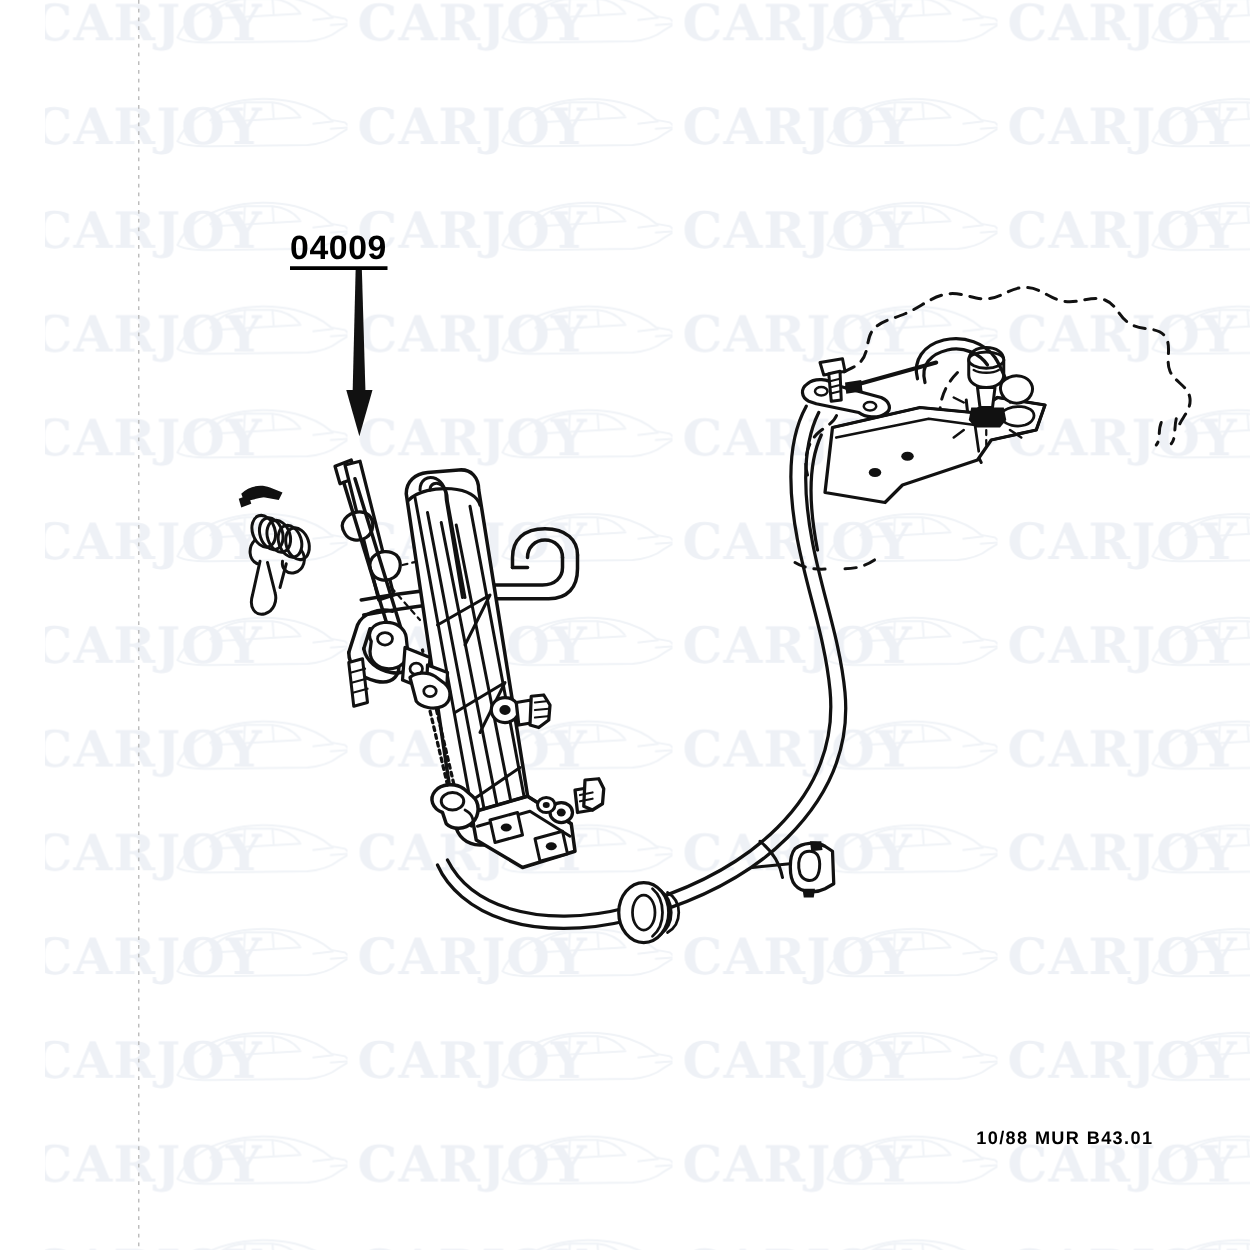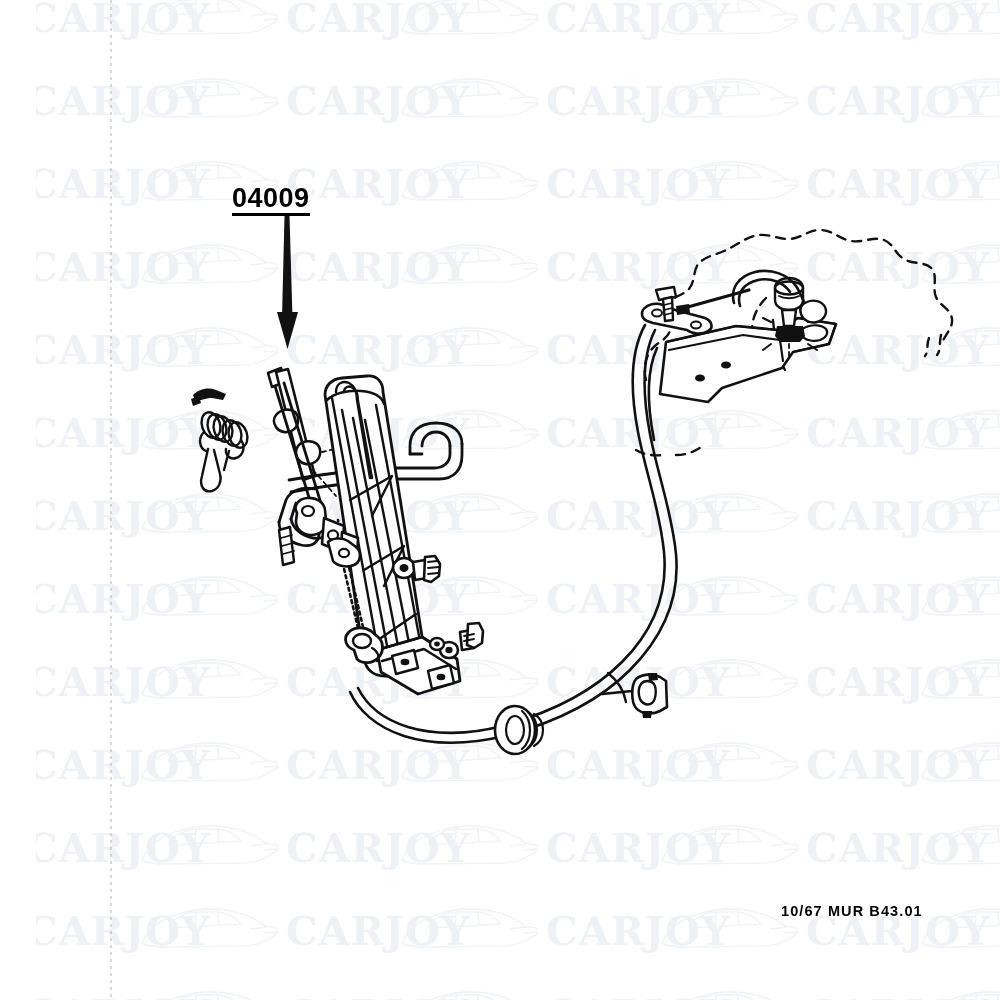--- a/index.html
+++ b/index.html
@@ -380,17 +380,17 @@
       <ellipse cx="401" cy="644" rx="7" ry="6" class="white-fill" stroke-width="2.4"></ellipse>
       <ellipse cx="401" cy="644" rx="2.8" ry="2.4" class="ink-fill"></ellipse>
     </g>
 
   </svg>
 
   <div id="text-layer">
 
     <div class="part-label" style="left:196px; top:184px;">04009</div>
 
-    <div class="footer-code" style="left:745px; top:903px;">10/67  MUR  B43.01</div>
+    <div class="footer-code" style="left:745px; top:903px;">10/88  MUR  B43.01</div>
 
   </div>
 
 </div>
 
 </body></html>

